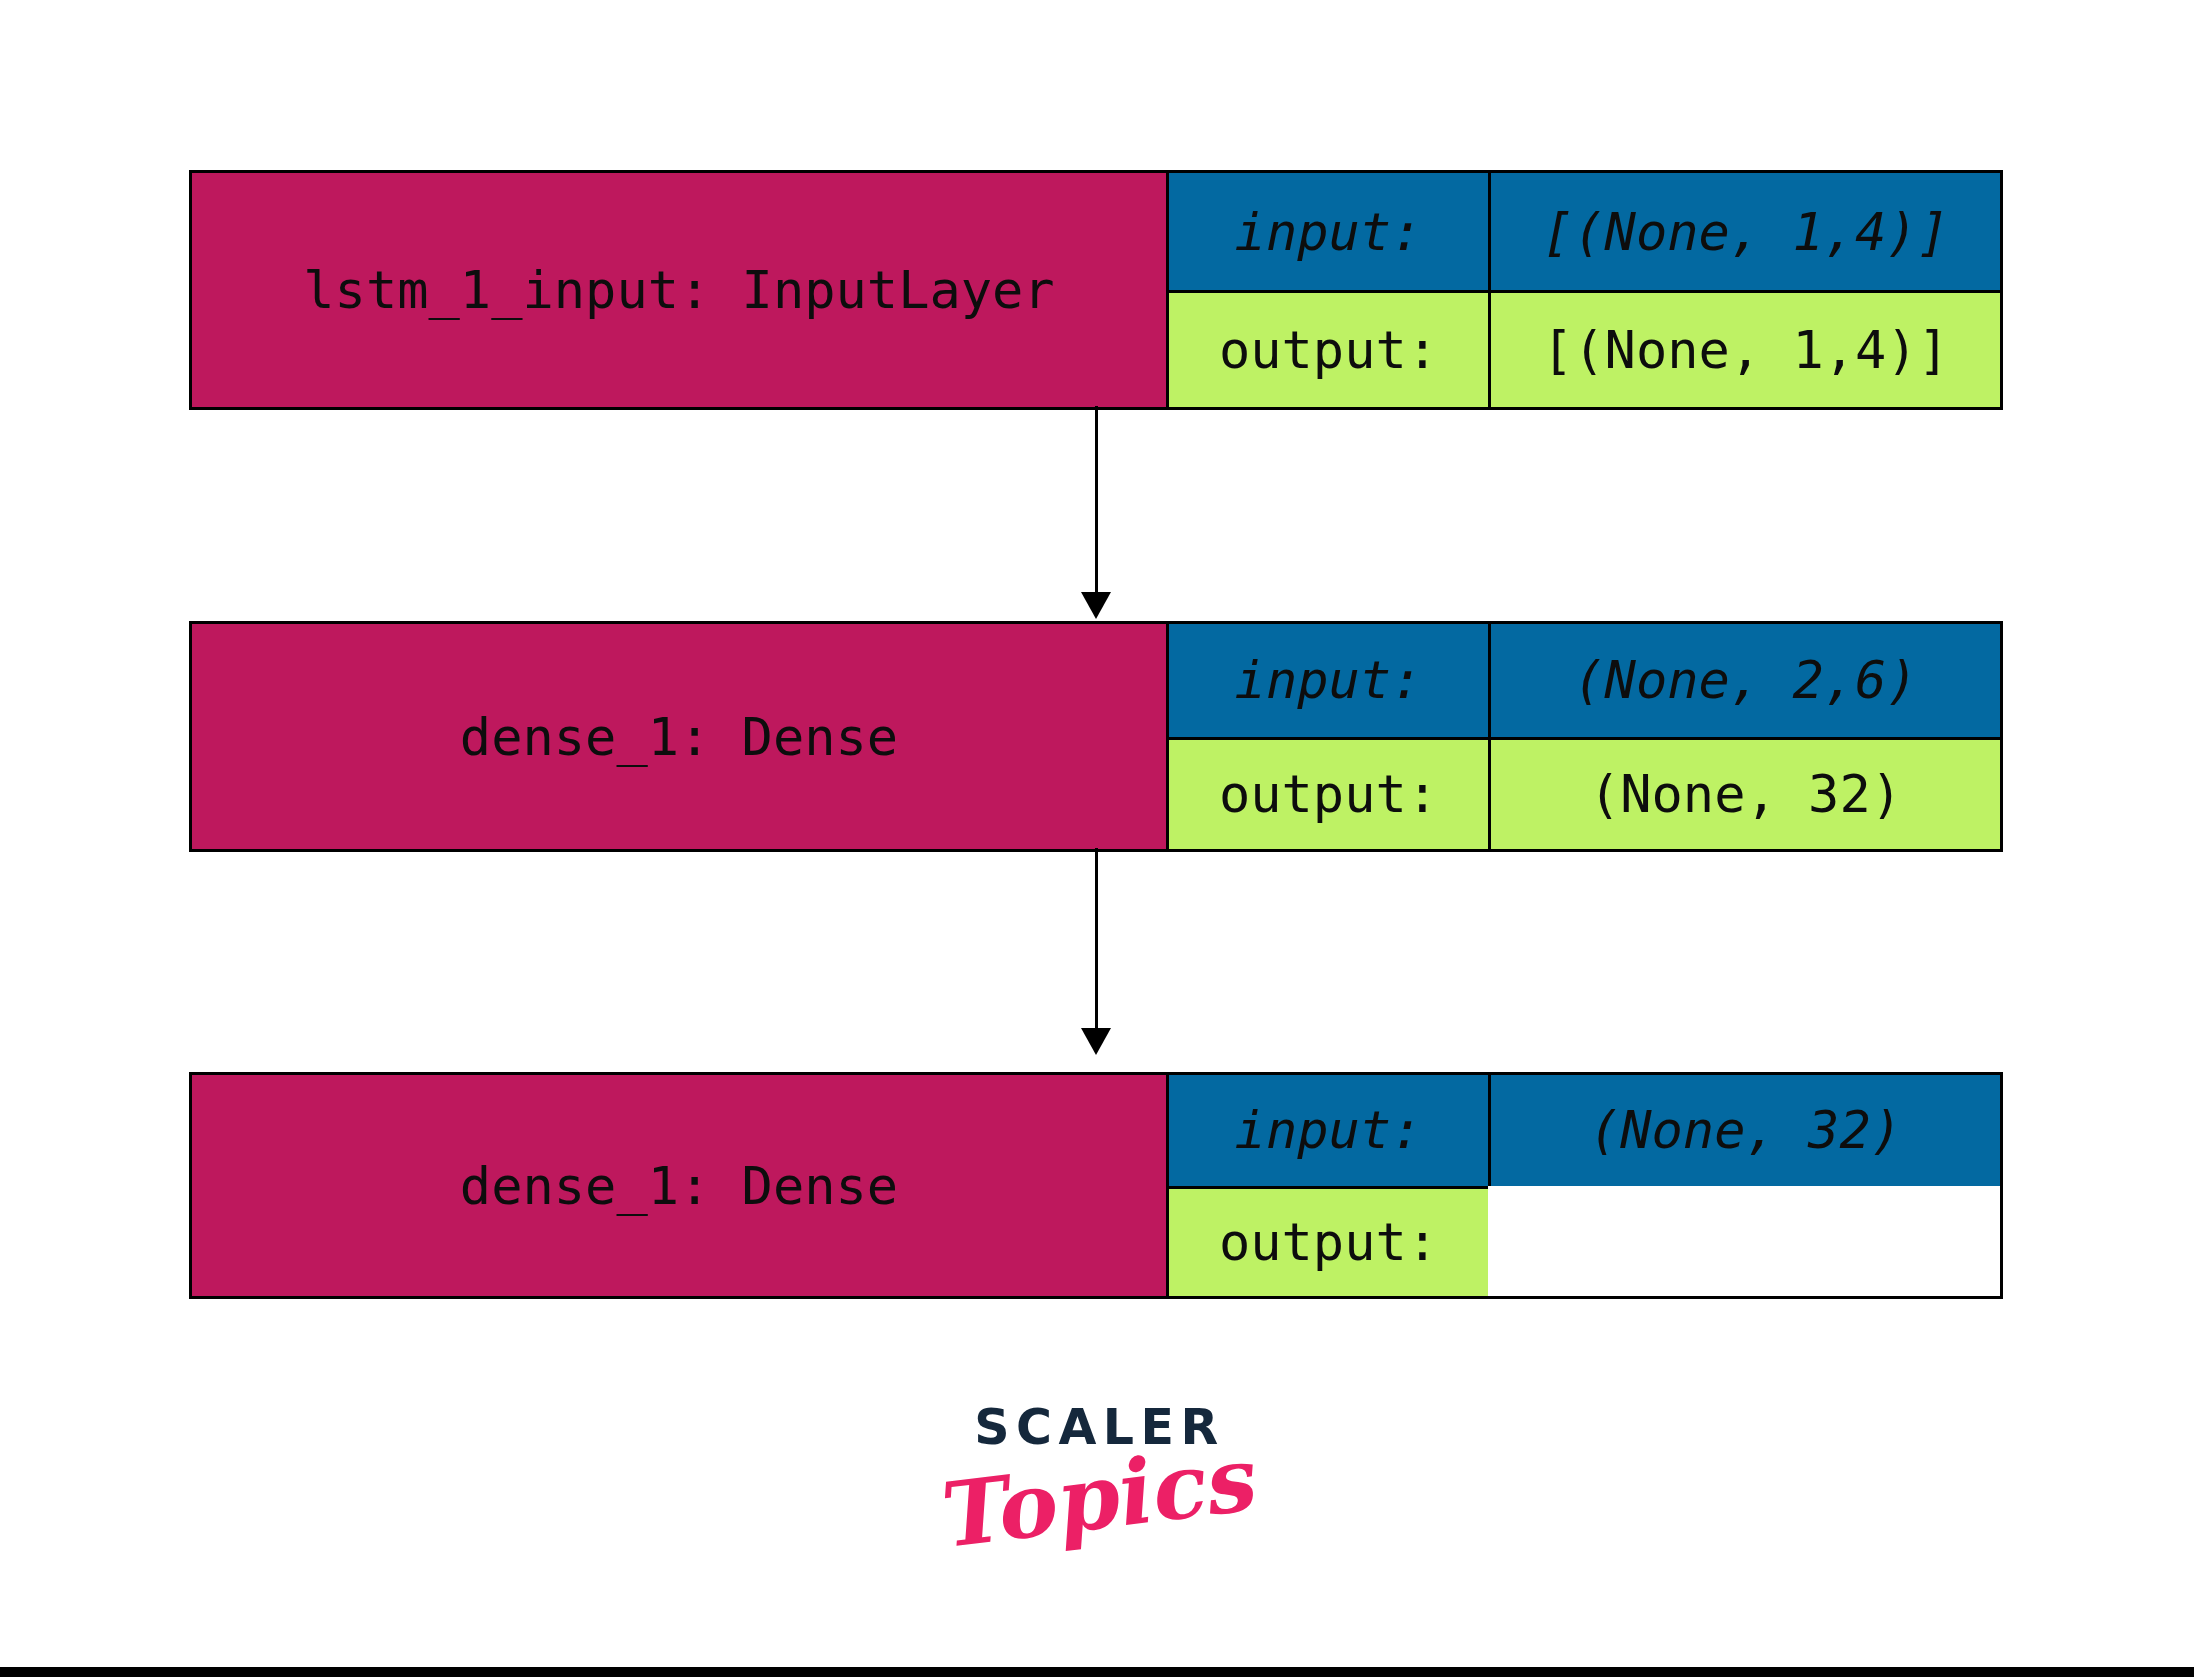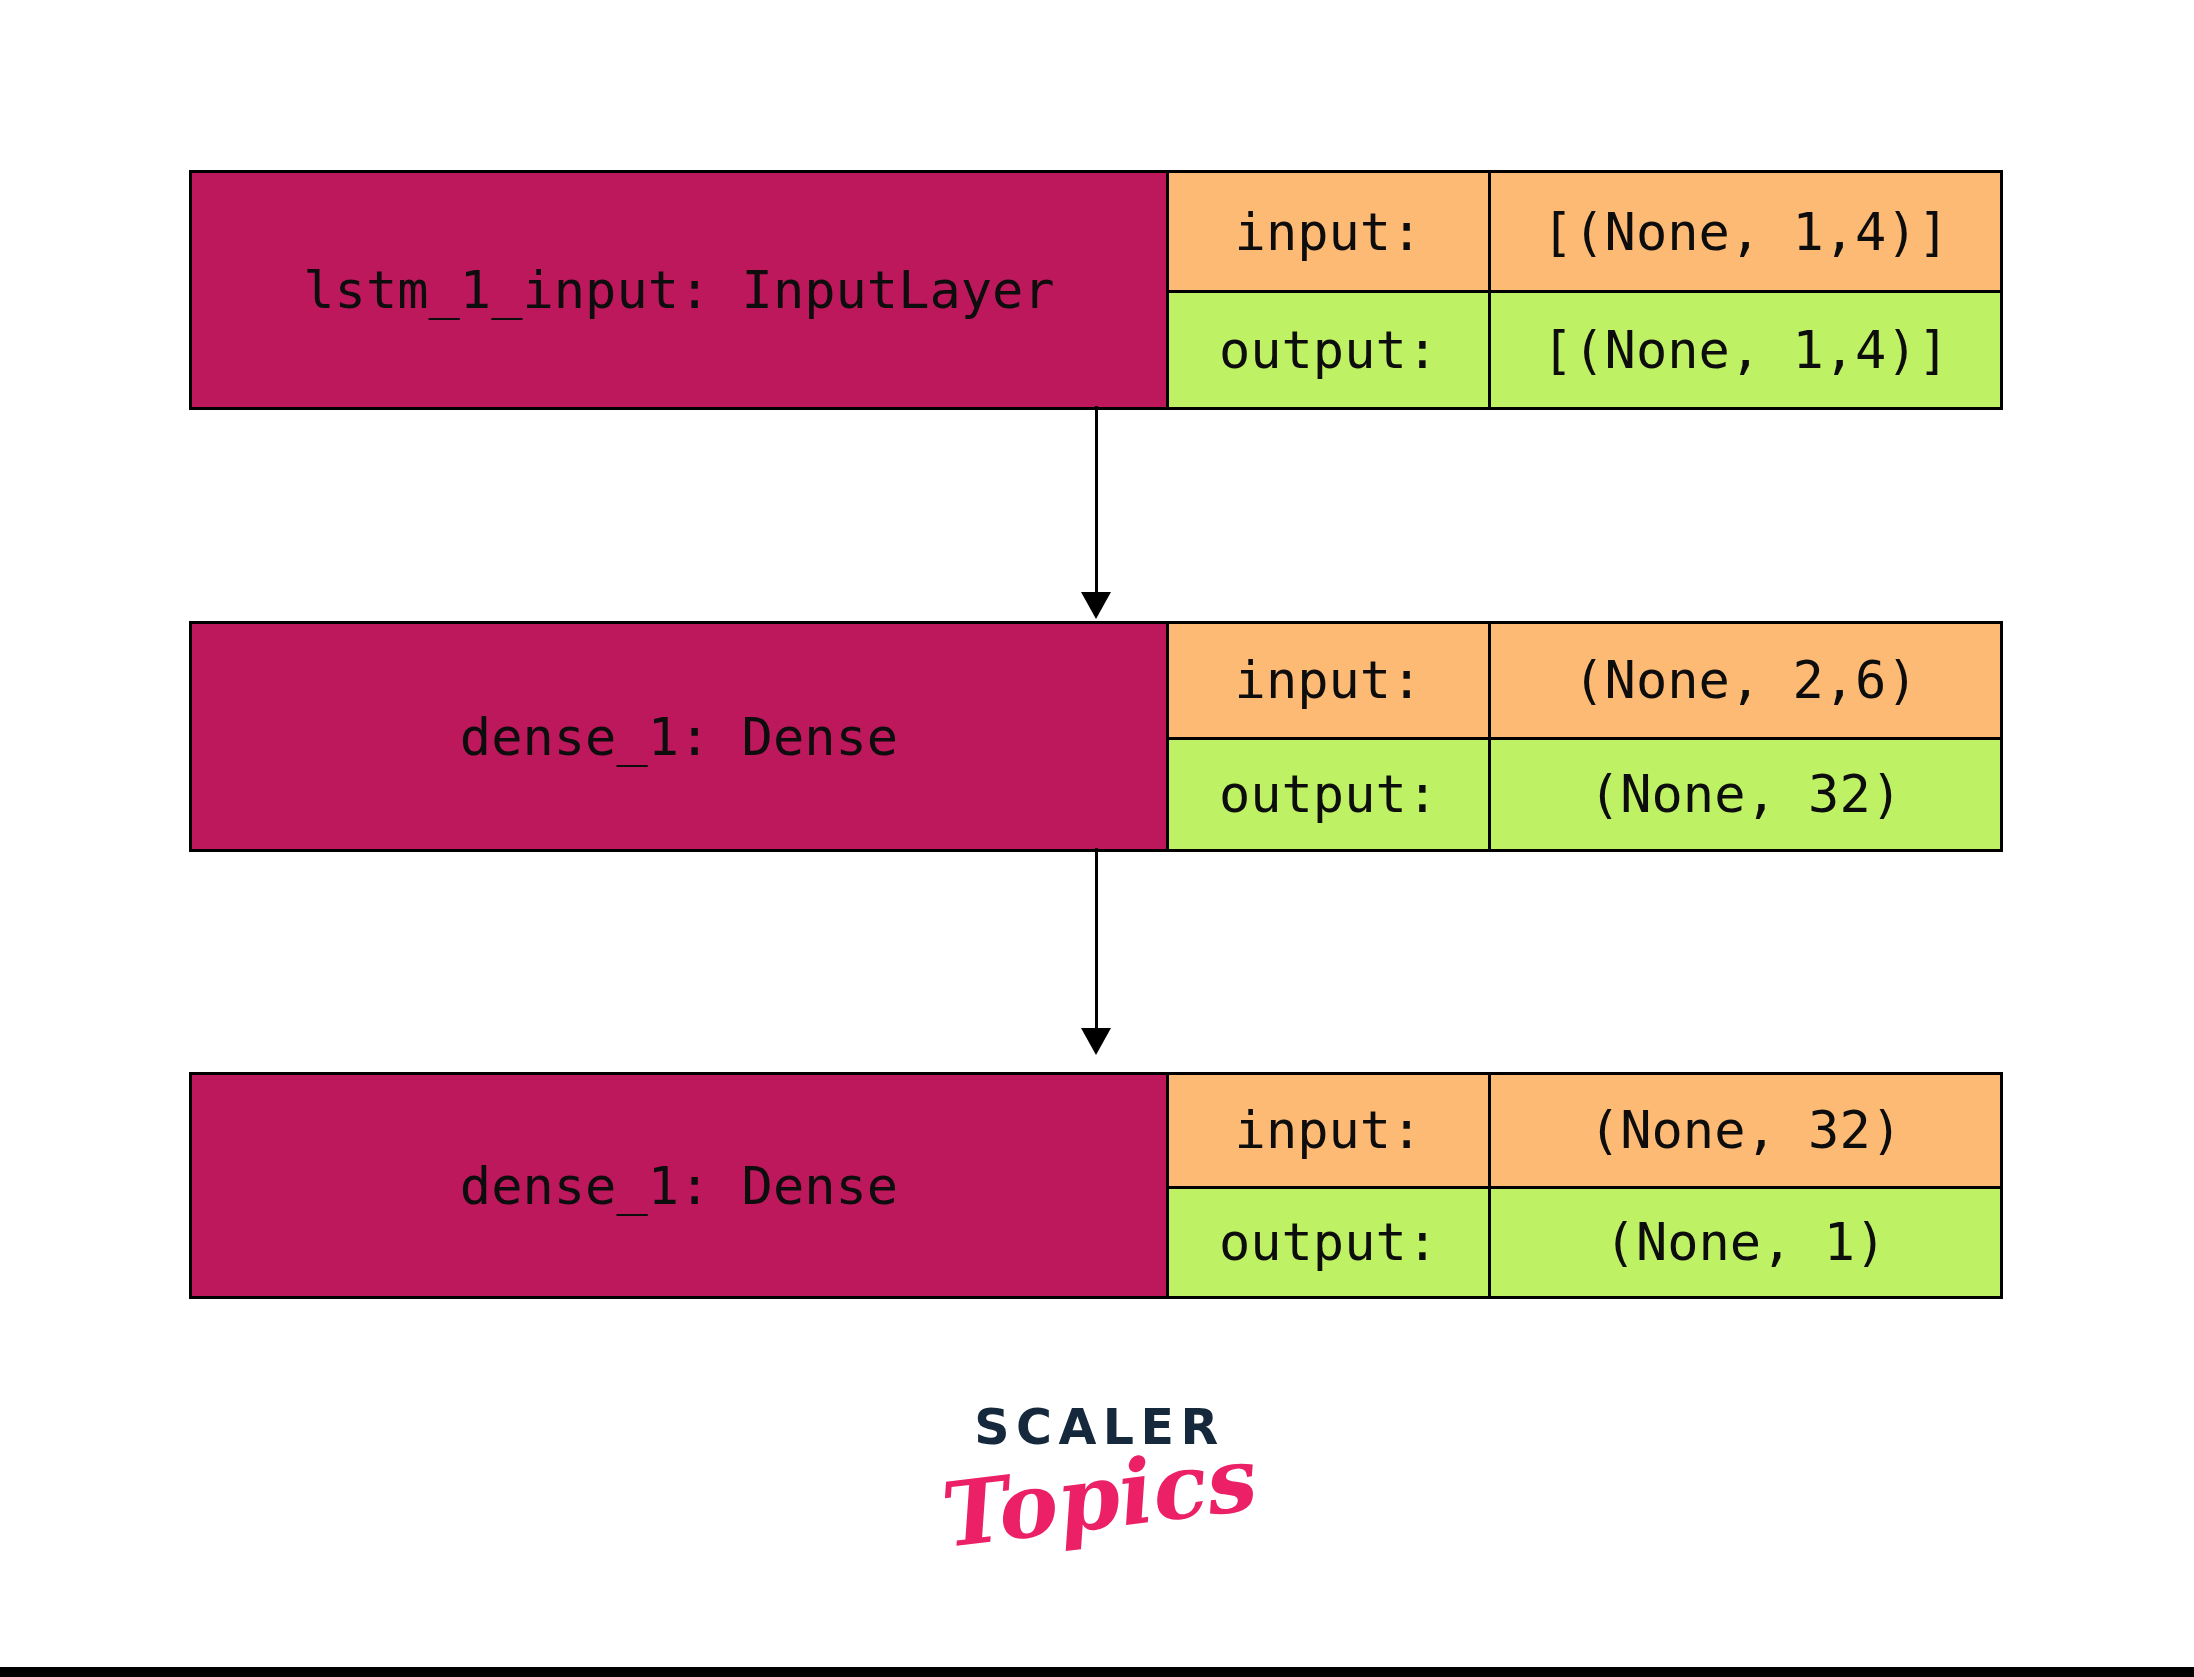--- a/index.html
+++ b/index.html
@@ -40,21 +40,21 @@
     white-space: nowrap;
     overflow: hidden;
   }
   .name-cell {
     grid-column: 1;
     grid-row: 1 / span 2;
     background: #be185d;
   }
   .io-cell   { border-left: 3.2px solid #000000; }
   .out-row   { border-top: 3.2px solid #000000; }
-  .input-bg  { background: #fdba74; }
+  .input-bg  { background: #0369a1; font-style: italic; }
   .output-bg { background: #bef264; }
 
   
   .arrow-line {
     position: absolute;
     width: 3.2px;
     background: #000000;
   }
   .arrow-head {
     position: absolute;
@@ -138,21 +138,20 @@
   <div class="arrow-line arrow2-line"></div>
   <div class="arrow-head arrow2-head"></div>
 
   <div class="layer-row row-3">
     <div class="cell name-cell">
       <span>dense_1: Dense</span>
     </div>
     <div class="cell io-cell input-bg">input:</div>
     <div class="cell io-cell input-bg">(None, 32)</div>
     <div class="cell io-cell out-row output-bg">output:</div>
-    <div class="cell io-cell out-row output-bg">(None, 1)</div>
   </div>
 
   <div class="logo">
     <span class="logo-brand">SCALER</span>
     <span class="logo-sub">Topics</span>
   </div>
 
   <div class="bottom-bar"></div>
 
 </div>

